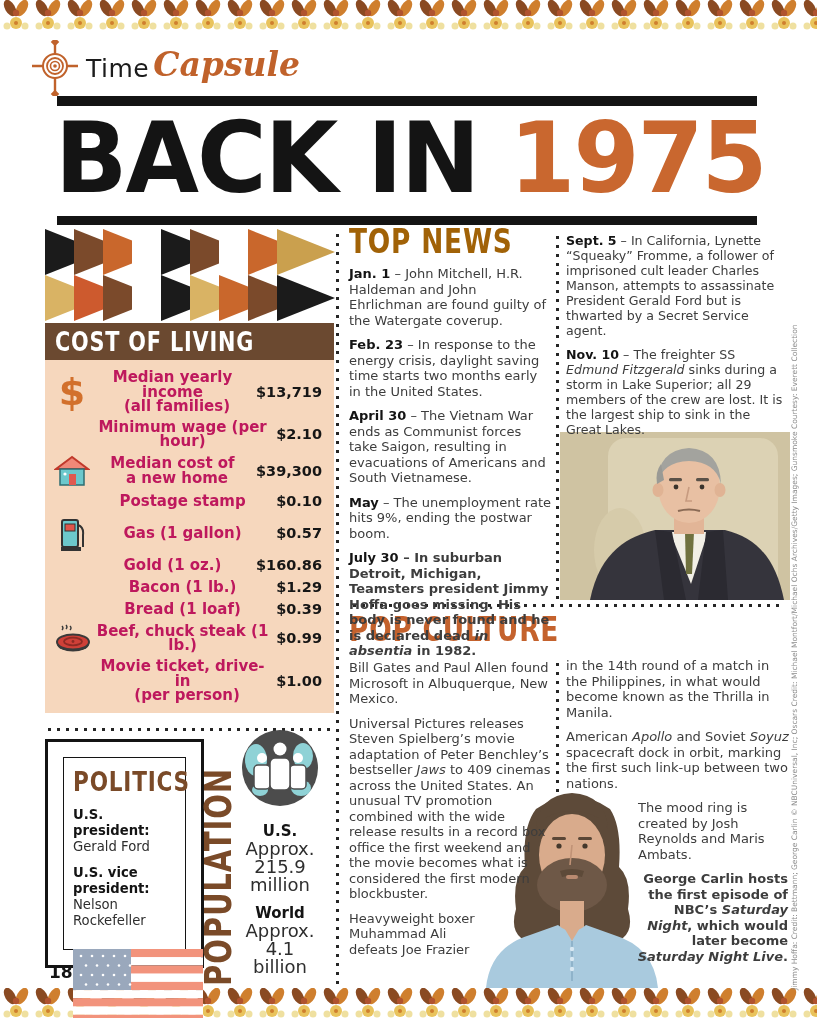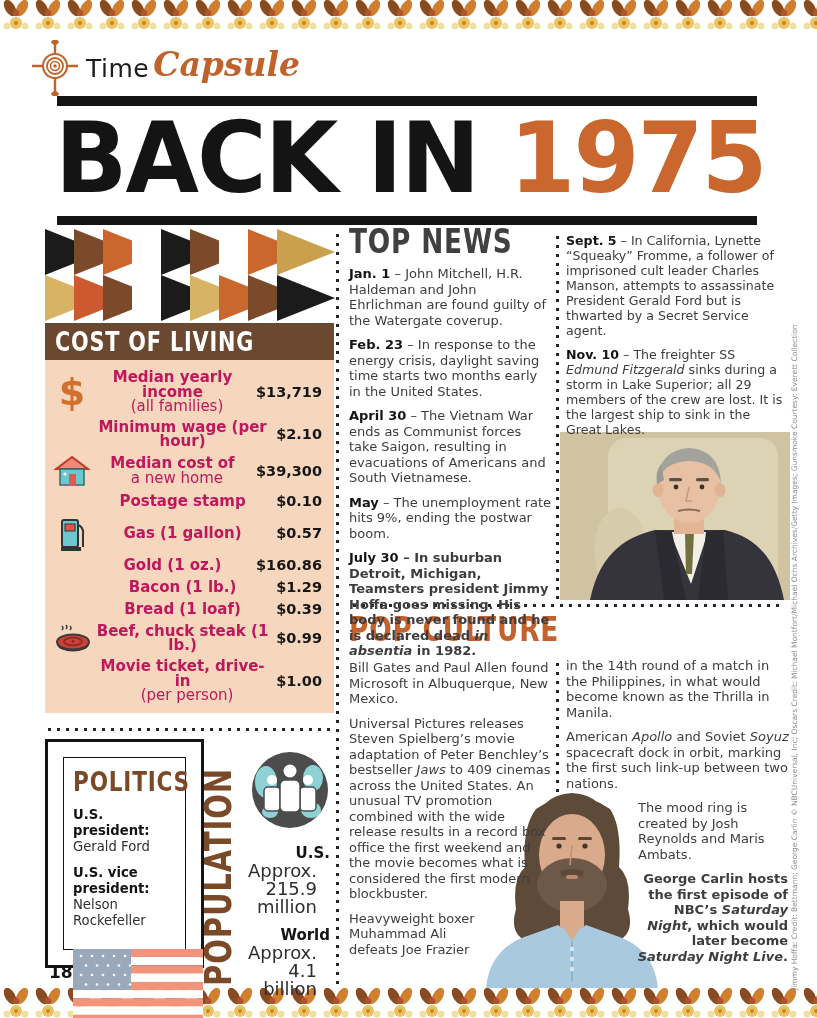--- a/index.html
+++ b/index.html
@@ -32,21 +32,21 @@
   
   #cost-head{position:absolute;left:45px;top:323px;width:289px;height:37px;background:#6b4930;
              color:#fff;display:flex;align-items:center;padding-left:10px;box-sizing:border-box;}
   #cost-head .cond{font-size:26px;}
   #cost-panel{position:absolute;left:45px;top:360px;width:289px;height:353px;background:#f6d7bd;
               box-sizing:border-box;padding:10px 12px 10px 6px;display:flex;flex-direction:column;
               justify-content:space-between;}
   .col-row{display:flex;align-items:center;}
   .col-icon{width:42px;flex:none;display:flex;justify-content:center;align-items:center;}
   .col-label{flex:1;font-size:15px;font-weight:bold;color:#be185d;line-height:14.5px;text-align:center;}
-  .col-sub{font-weight:normal;padding-left:9px;}
+  .col-sub{font-weight:bold;padding-left:9px;}
   .col-value{font-size:14.5px;font-weight:bold;color:#161616;margin-left:4px;}
   .dollar-glyph{font-size:38px;font-weight:bold;color:#d2702c;line-height:30px;}
 
   
   .dots-h{position:absolute;height:5px;background-image:radial-gradient(circle,#252525 1.5px,transparent 1.7px);
           background-size:9px 5px;background-repeat:repeat-x;}
   .dots-v{position:absolute;width:5px;background-image:radial-gradient(circle,#252525 1.5px,transparent 1.7px);
           background-size:5px 9px;background-repeat:repeat-y;}
   #dots-left{left:45px;top:727px;width:288px;}
   #dots-main-v{left:335px;top:231px;height:755px;}
@@ -61,26 +61,26 @@
   #politics-title{color:#7a4a28;margin-bottom:10px;}
   #politics-title .cond{font-size:27px;}
   .pol-label{font-size:13.2px;font-weight:bold;line-height:16px;}
   .pol-name{font-size:13.2px;color:#2e2e2e;line-height:16px;margin-bottom:10px;}
   #flag{margin-top:10px;}
 
   
   #population-label{position:absolute;left:198px;top:744px;width:242px;transform:rotate(-90deg) translateX(-242px);
                     transform-origin:0 0;color:#7a4a28;text-align:center;}
   #population-label .cond{font-size:33px;transform:scaleX(.88) scaleY(1.15);}
-  #pop-stats{position:absolute;left:230px;top:750px;width:100px;text-align:right;color:#2e2e2e;}
+  #pop-stats{position:absolute;left:230px;top:728px;width:100px;text-align:center;color:#2e2e2e;}
   .pop-stat-label{font-weight:bold;font-size:15px;color:#141414;margin-top:10px;}
   .pop-stat-value{font-size:18px;line-height:18px;width:74px;margin:0 auto;}
 
   
-  #top-news-head{position:absolute;left:349px;top:222px;color:#404040;}
+  #top-news-head{position:absolute;left:349px;top:222px;color:#a16207;}
   #pop-culture-head{position:absolute;left:349px;top:610px;color:#c4622d;}
   #top-news-head .cond,#pop-culture-head .cond{font-size:33px;}
   .news-col{position:absolute;z-index:2;}
   .news-col p{margin:0 0 9px 0;font-size:13px;line-height:15.5px;color:#3d3d3d;}
   #tn-col2 p{font-size:12.6px;line-height:15px;}
   .news-date{font-weight:bold;color:#141414;}
   .bold-para{font-weight:bold;color:#141414;}
   .it{font-style:italic;}
   #tn-col1{left:349px;top:266px;width:204px;}
   #tn-col2{left:566px;top:233px;width:223px;}

